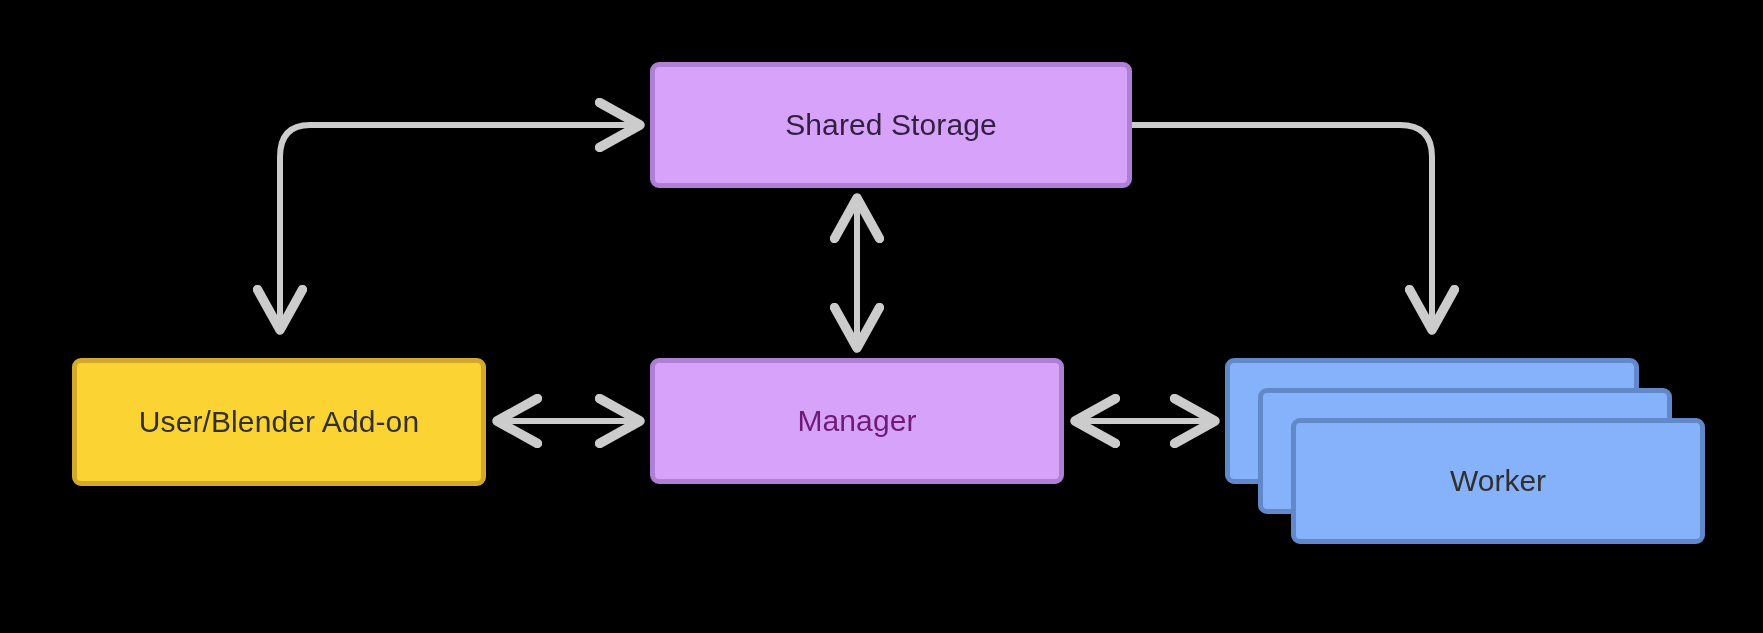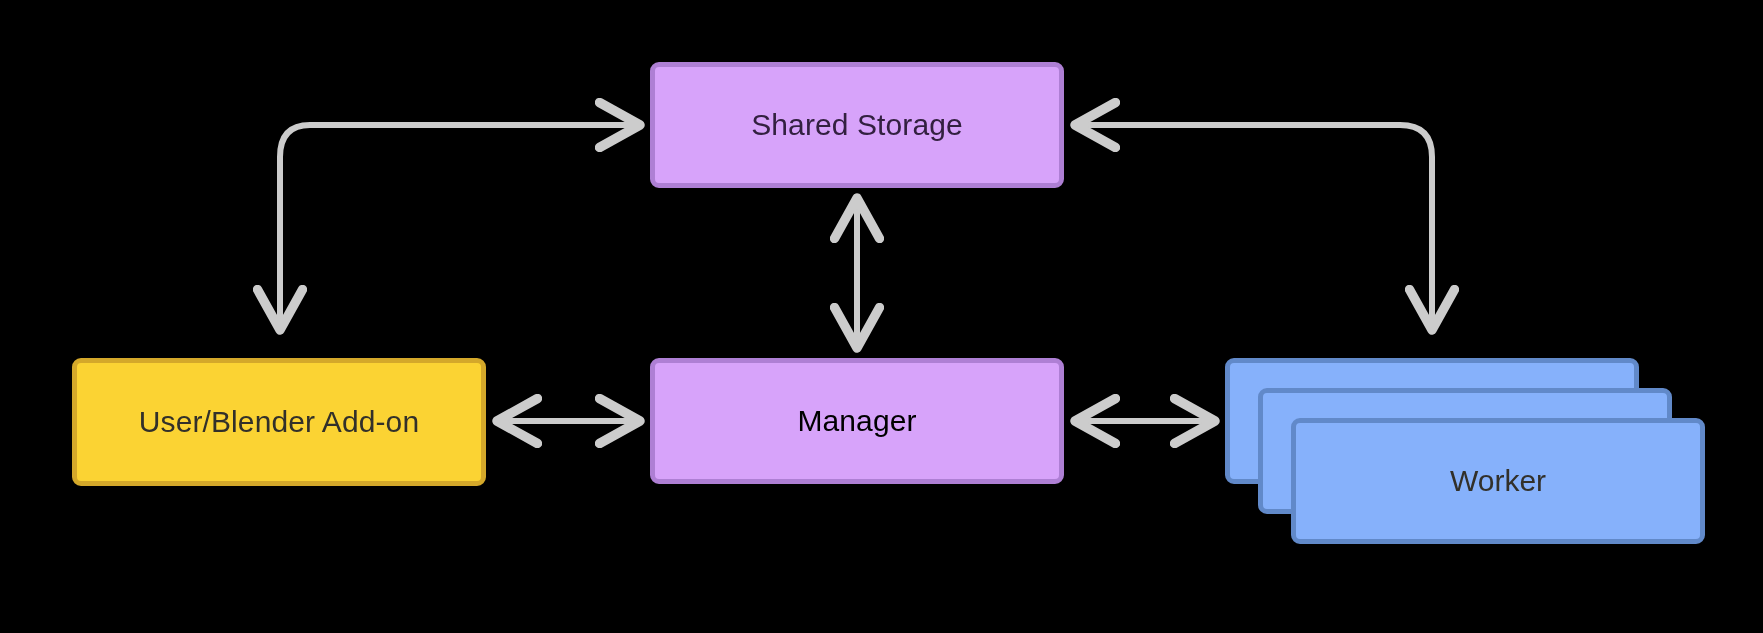--- a/index.html
+++ b/index.html
@@ -41,36 +41,36 @@
     white-space: nowrap;
   }
   .node-label {
     pointer-events: none;
   }
 
   
   #node-shared-storage {
     left: 650px;
     top: 62px;
-    width: 414px;
+    width: 482px;
     height: 126px;
     background: #d7a3fa;
     border-color: #ae7fd4;
     color: #332040;
   }
 
   
   #node-manager {
     left: 650px;
     top: 358px;
     width: 414px;
     height: 126px;
     background: #d7a3fa;
     border-color: #ae7fd4;
-    color: #000000;
+    color: #701a75;
   }
 
   
   #node-user-addon {
     left: 72px;
     top: 358px;
     width: 414px;
     height: 128px;
     background: #fbd333;
     border-color: #d4a82a;

